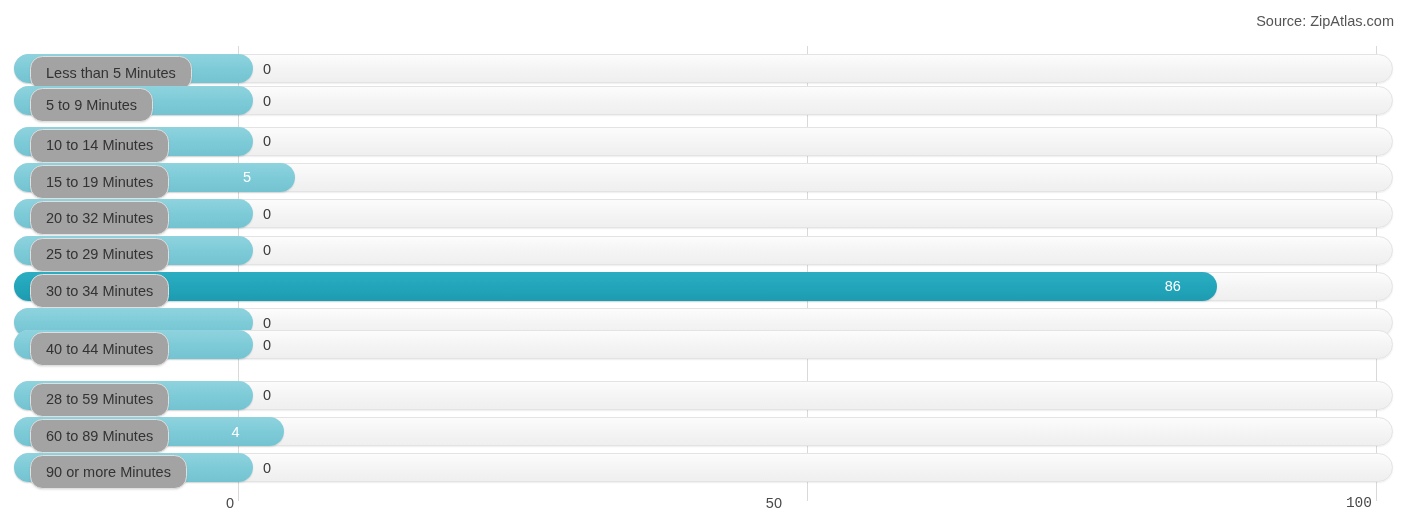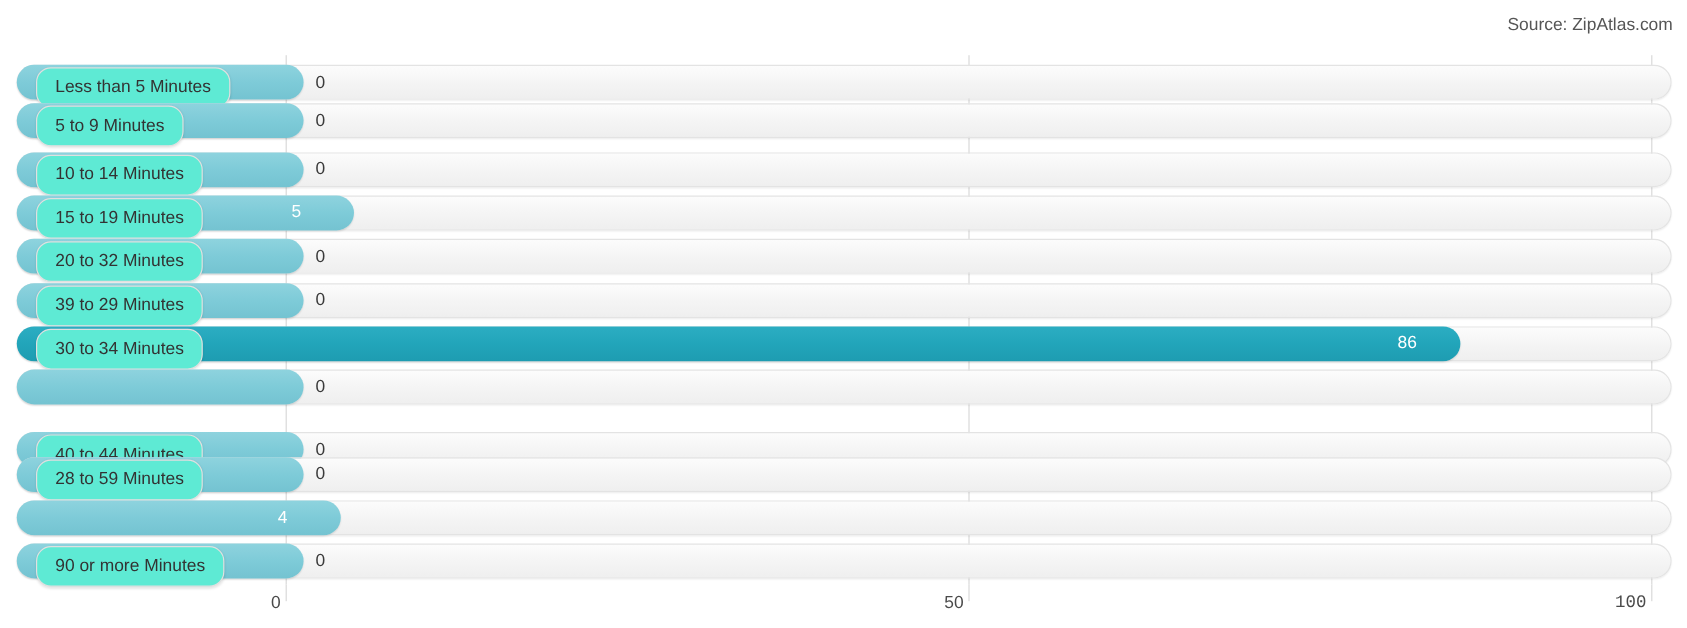--- a/index.html
+++ b/index.html
@@ -104,21 +104,21 @@
     background: linear-gradient(180deg, #2cadc2 0%, #22a5ba 50%, #1e9cb1 100%);
   }
 
   
   .pill {
     position: absolute;
     left: 16px;
     top: 2px;
     height: 34px;
     border-radius: 12.5px;
-    background: #5eead4;
+    background: #a3a3a3;
     border: 1px solid #e0e0e0;
     box-sizing: border-box;
     display: flex;
     align-items: center;
     padding: 0 15px;
     box-shadow: 0 1px 2px rgba(0,0,0,0.10);
     white-space: nowrap;
   }
   .pill-label {
     font-size: 14.5px;
@@ -224,69 +224,72 @@
         <div class="bar" style="width: 239px;"></div>
         <div class="pill">
           <span class="pill-label">20 to 32 Minutes</span>
         </div>
         <div class="value-out" style="left: 249px;">0</div>
       </div>
       <div class="row" style="top: 189.5px;">
         <div class="track"></div>
         <div class="bar" style="width: 239px;"></div>
         <div class="pill">
-          <span class="pill-label">39 to 29 Minutes</span>
+          <span class="pill-label">25 to 29 Minutes</span>
         </div>
         <div class="value-out" style="left: 249px;">0</div>
       </div>
       <div class="row highlight" style="top: 225.8px;">
         <div class="track"></div>
         <div class="bar" style="width: 1202.68px;"></div>
         <div class="pill">
           <span class="pill-label">30 to 34 Minutes</span>
         </div>
         <div class="value-in" style="left: 1150.68px;">86</div>
       </div>
       <div class="row" style="top: 262.1px;">
         <div class="track"></div>
         <div class="bar" style="width: 239px;"></div>
         <div class="value-out" style="left: 249px;">0</div>
       </div>
-      <div class="row" style="top: 314px;">
+      <div class="row" style="top: 284px;">
         <div class="track"></div>
         <div class="bar" style="width: 239px;"></div>
         <div class="pill">
           <span class="pill-label">40 to 44 Minutes</span>
         </div>
         <div class="value-out" style="left: 249px;">0</div>
       </div>
       <div class="row" style="top: 334.7px;">
         <div class="track"></div>
         <div class="bar" style="width: 239px;"></div>
         <div class="pill">
           <span class="pill-label">28 to 59 Minutes</span>
         </div>
         <div class="value-out" style="left: 249px;">0</div>
       </div>
       <div class="row" style="top: 371px;">
         <div class="track"></div>
         <div class="bar" style="width: 269.52px;"></div>
+        <div class="pill">
+          <span class="pill-label">60 to 89 Minutes</span>
+        </div>
         <div class="value-in" style="left: 217.52px;">4</div>
       </div>
       <div class="row" style="top: 407.3px;">
         <div class="track"></div>
         <div class="bar" style="width: 239px;"></div>
         <div class="pill">
           <span class="pill-label">90 or more Minutes</span>
         </div>
         <div class="value-out" style="left: 249px;">0</div>
       </div>
     </div>
 </div>
 
 <div class="axis">
     <div class="axis-tick" style="left: 238px;"></div>
     <div class="axis-label" style="left: 234px;">0</div>
     <div class="axis-tick" style="left: 807px;"></div>
-    <div class="axis-label" style="left: 803px;">50</div>
+    <div class="axis-label" style="left: 782px;">50</div>
     <div class="axis-tick" style="left: 1376px;"></div>
     <div class="axis-label" style="left: 1372px; font-family: Liberation Mono, monospace;">100</div>
   </div>
 
 </body></html>

